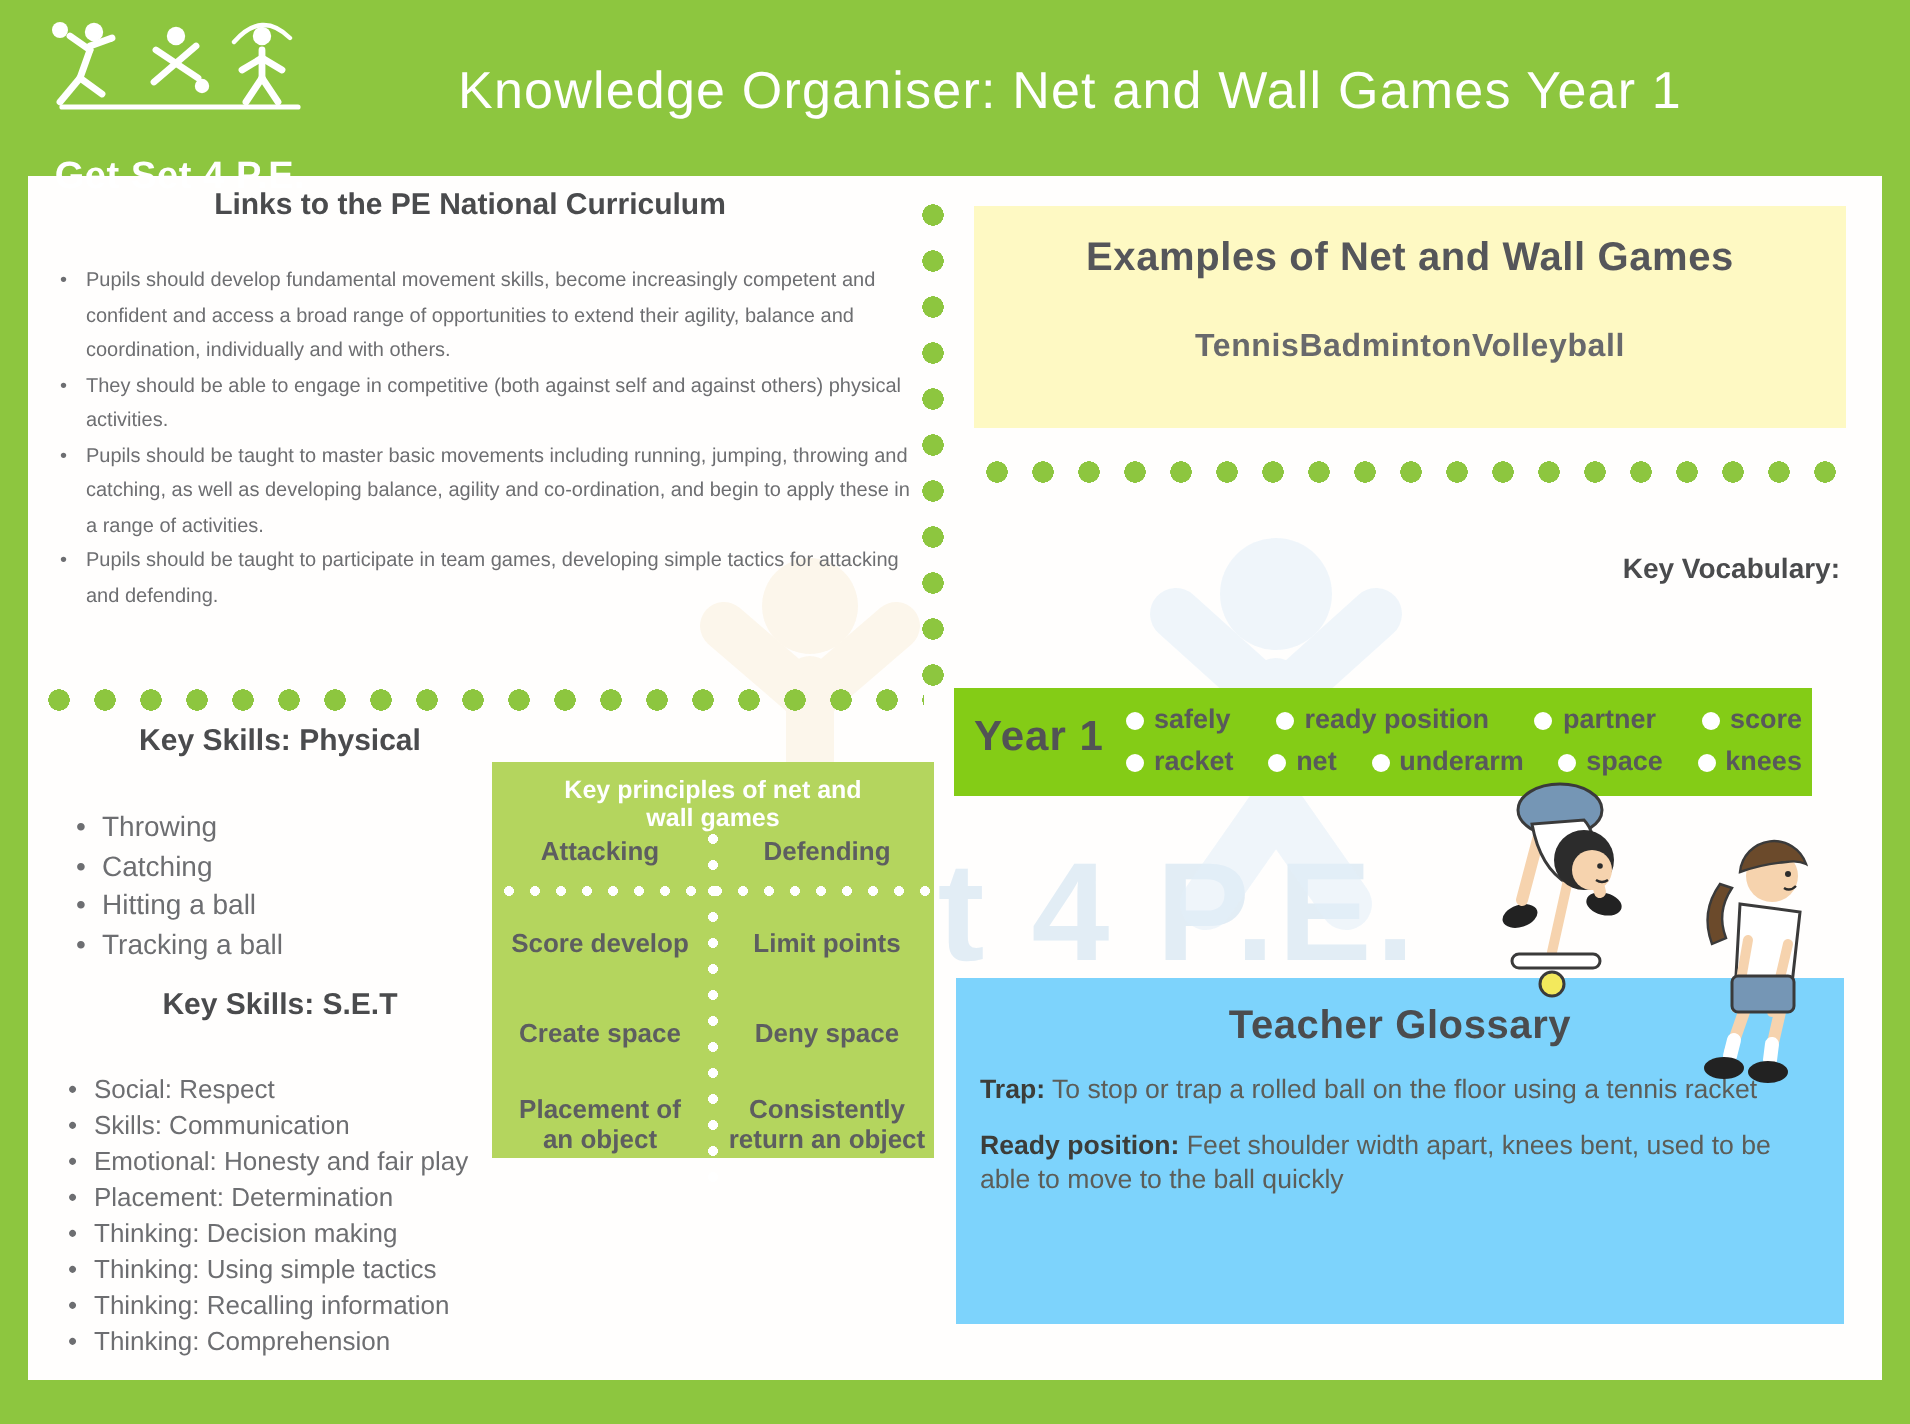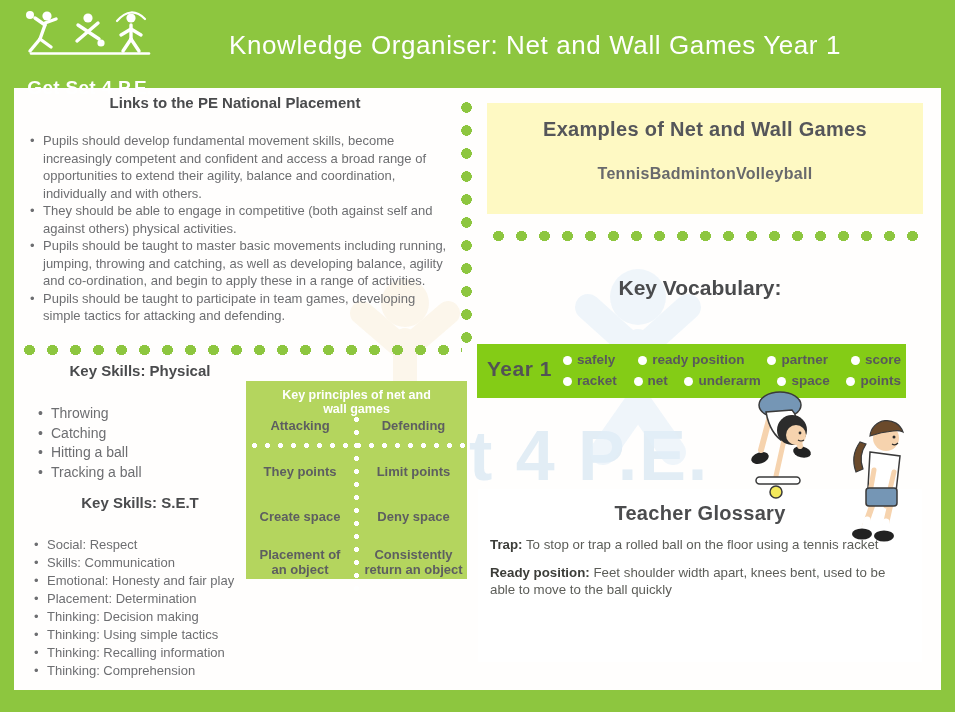--- a/index.html
+++ b/index.html
@@ -27,21 +27,21 @@
 
   
   .gdots-v{width:23px;background-image:radial-gradient(circle 5.4px at 50% 50%, #8dc63f 98%, rgba(141,198,63,0) 100%);
     background-size:23px 23px;z-index:2;}
   .gdots-h{height:16px;background-image:radial-gradient(circle 5.4px at 50% 50%, #8dc63f 98%, rgba(141,198,63,0) 100%);
     background-size:23px 16px;z-index:2;}
 
   
   .sec-title{font-weight:700;color:#4a4b4d;text-align:center;z-index:2;}
   .curriculum-title{left:20px;top:94px;width:430px;font-size:15px;}
-  .curriculum-list{left:30px;top:132px;width:426px;font-size:13px;line-height:17.5px;color:#6d6e71;z-index:2;}
+  .curriculum-list{left:30px;top:132px;width:426px;font-size:10px;line-height:17.5px;color:#6d6e71;z-index:2;}
   .bullet-item{position:relative;padding-left:13px;}
   .bullet-item::before{content:"•";position:absolute;left:0;top:0;color:#6d6e71;}
   .skills-phys-title{left:20px;top:362px;width:240px;font-size:15px;}
   .skills-phys-list{left:38px;top:404px;width:210px;font-size:14px;line-height:19.5px;color:#6d6e71;z-index:2;}
   .skills-set-title{left:20px;top:494px;width:240px;font-size:15px;}
   .skills-set-list{left:34px;top:536px;width:230px;font-size:13px;line-height:18px;color:#6d6e71;z-index:2;}
 
   
   .principles{left:246px;top:381px;width:221px;height:198px;background:#b4d55e;z-index:2;}
   .principles-title{position:absolute;top:7px;left:28px;width:165px;text-align:center;
@@ -55,34 +55,34 @@
     background-size:13px 13px;}
 
   
   .examples{left:487px;top:103px;width:436px;height:111px;background:#fef9c3;z-index:2;}
   .examples-title{position:absolute;top:15px;left:0;width:100%;text-align:center;
     font-size:20px;font-weight:700;color:#55565a;letter-spacing:.3px;}
   .examples-games{position:absolute;top:62px;left:44px;right:44px;display:flex;
     justify-content:center;font-size:16px;font-weight:700;color:#68696c;letter-spacing:.3px;}
 
   
-  .vocab-title{left:480px;top:276px;width:440px;font-size:21px;}
+  .vocab-title{left:480px;top:276px;width:440px;font-size:14px;text-align:right;}
   .vocab-band{left:477px;top:344px;width:429px;height:54px;background:#84cc16;z-index:2;}
   .year-label{position:absolute;left:10px;top:13px;font-size:21px;font-weight:700;
     color:#525355;letter-spacing:.5px;}
   .vocab-words{position:absolute;left:86px;top:5px;right:5px;}
   .vocab-row{display:flex;justify-content:space-between;align-items:center;}
   .vocab-row1{margin-top:3px;}
   .vocab-row2{margin-top:6px;}
   .vocab-word{font-size:13.5px;font-weight:700;color:#58595b;white-space:nowrap;}
   .vocab-word::before{content:"";display:inline-block;width:9px;height:9px;border-radius:50%;
     background:#fff;margin-right:5px;vertical-align:-1px;}
 
   
-  .glossary{left:478px;top:489px;width:444px;height:173px;background:#ffffff;z-index:2;}
+  .glossary{left:478px;top:489px;width:444px;height:173px;background:#7dd3fc;z-index:2;}
   .glossary-title{position:absolute;top:13px;left:0;width:100%;text-align:center;
     font-size:20px;font-weight:700;color:#4b4c4e;letter-spacing:.3px;}
   .glossary-entries{position:absolute;top:47px;left:12px;right:8px;font-size:13.3px;
     line-height:17px;color:#5c5d58;}
   .glossary-entry{margin-bottom:11px;}
   .glossary-term{font-weight:700;color:#3c3d39;}
 
   
   .kid1{left:740px;top:386px;z-index:3;}
   .kid2{left:826px;top:410px;z-index:3;}
@@ -141,21 +141,21 @@
     <path d="M75,125 L45,170"></path>
       <path d="M75,125 L105,170"></path>
   </g>
   <circle cx="75" cy="38" r="24" fill="#faf0dd"></circle>
 </svg>
 
 <div class="abs gdots-v" style="left:455px;top:96px;height:250px;"></div>
 <div class="abs gdots-h" style="left:18px;top:342px;width:444px;"></div>
 <div class="abs gdots-h" style="left:487px;top:228px;width:440px;"></div>
 
-<div class="abs sec-title curriculum-title">Links to the PE National Placement</div>
+<div class="abs sec-title curriculum-title">Links to the PE National Curriculum</div>
 <div class="abs curriculum-list">
   <div class="bullet-item">Pupils should develop fundamental movement skills, become increasingly competent and confident and access a broad range of opportunities to extend their agility, balance and coordination, individually and with others.</div>
   <div class="bullet-item">They should be able to engage in competitive (both against self and against others) physical activities.</div>
   <div class="bullet-item">Pupils should be taught to master basic movements including running, jumping, throwing and catching, as well as developing balance, agility and co-ordination, and begin to apply these in a range of activities.</div>
   <div class="bullet-item">Pupils should be taught to participate in team games, developing simple tactics for attacking and defending.</div>
 </div>
 
 <div class="abs sec-title skills-phys-title">Key Skills: Physical</div>
 <div class="abs skills-phys-list">
   <div class="bullet-item">Throwing</div>
@@ -175,21 +175,21 @@
   <div class="bullet-item">Thinking: Recalling information</div>
   <div class="bullet-item">Thinking: Comprehension</div>
 </div>
 
 <div class="abs principles">
   <div class="principles-title">Key principles of net and wall games</div>
   <div class="wdots-v"></div>
   <div class="wdots-h"></div>
   <div class="p-label" style="left:8px;top:37px;width:92px;">Attacking</div>
   <div class="p-label" style="left:120px;top:37px;width:95px;">Defending</div>
-  <div class="p-label" style="left:8px;top:83px;width:92px;">They points</div>
+  <div class="p-label" style="left:8px;top:83px;width:92px;">Score develop</div>
   <div class="p-label" style="left:120px;top:83px;width:95px;">Limit points</div>
   <div class="p-label" style="left:8px;top:128px;width:92px;">Create space</div>
   <div class="p-label" style="left:120px;top:128px;width:95px;">Deny space</div>
   <div class="p-label" style="left:8px;top:166px;width:92px;">Placement of an object</div>
   <div class="p-label" style="left:118px;top:166px;width:99px;">Consistently return an object</div>
 </div>
 
 <div class="abs examples">
   <div class="examples-title">Examples of Net and Wall Games</div>
   <div class="examples-games">
@@ -207,21 +207,21 @@
       <span class="vocab-word">safely</span>
       <span class="vocab-word">ready position</span>
       <span class="vocab-word">partner</span>
       <span class="vocab-word">score</span>
     </div>
     <div class="vocab-row vocab-row2">
       <span class="vocab-word">racket</span>
       <span class="vocab-word">net</span>
       <span class="vocab-word">underarm</span>
       <span class="vocab-word">space</span>
-      <span class="vocab-word">points</span>
+      <span class="vocab-word">knees</span>
     </div>
   </div>
 </div>
 
 <div class="abs glossary">
   <div class="glossary-title">Teacher Glossary</div>
   <div class="glossary-entries">
     <div class="glossary-entry"><span class="glossary-term">Trap:</span><span> To stop or trap a rolled ball on the floor using a tennis racket</span></div>
     <div class="glossary-entry"><span class="glossary-term">Ready position:</span><span> Feet shoulder width apart, knees bent, used to be able to move to the ball quickly</span></div>
   </div>

